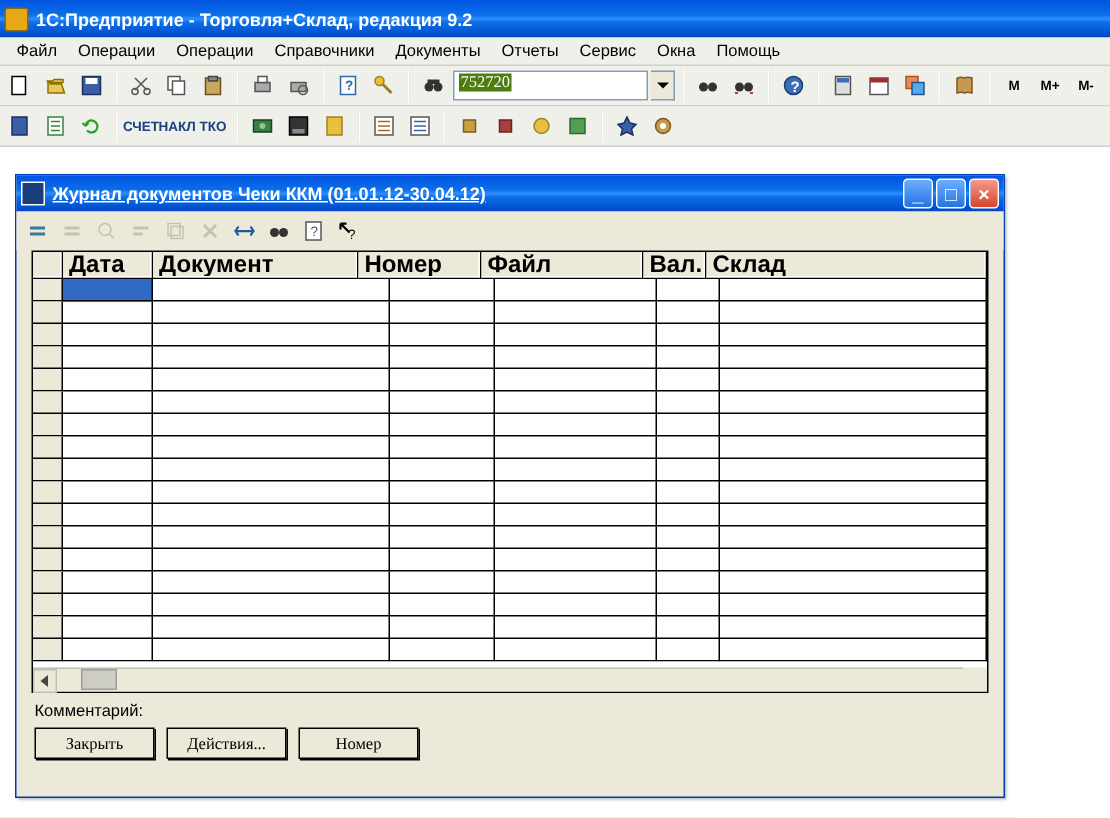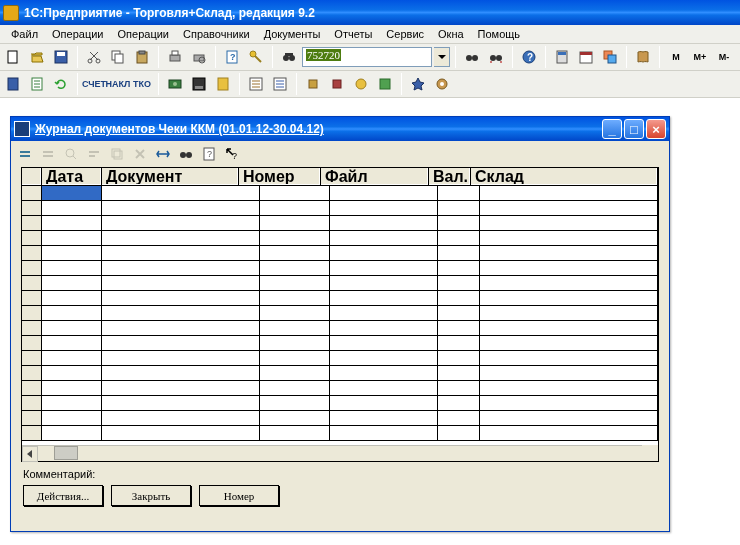--- a/index.html
+++ b/index.html
@@ -544,18 +544,18 @@
           </svg>
         </div>
       <div class="thumb"></div>
     </div>
     <div class="vscroll-corner"></div>
   </div>
 
   <div class="footer">
     <div class="footer-label">Комментарий:</div>
     <div class="footer-buttons">
+      <button class="btn">Закрыть</button>
       <button class="btn">Действия...</button>
-      <button class="btn">Закрыть</button>
       <button class="btn">Номер</button>
     </div>
   </div>
 </div>
 
 </body></html>

